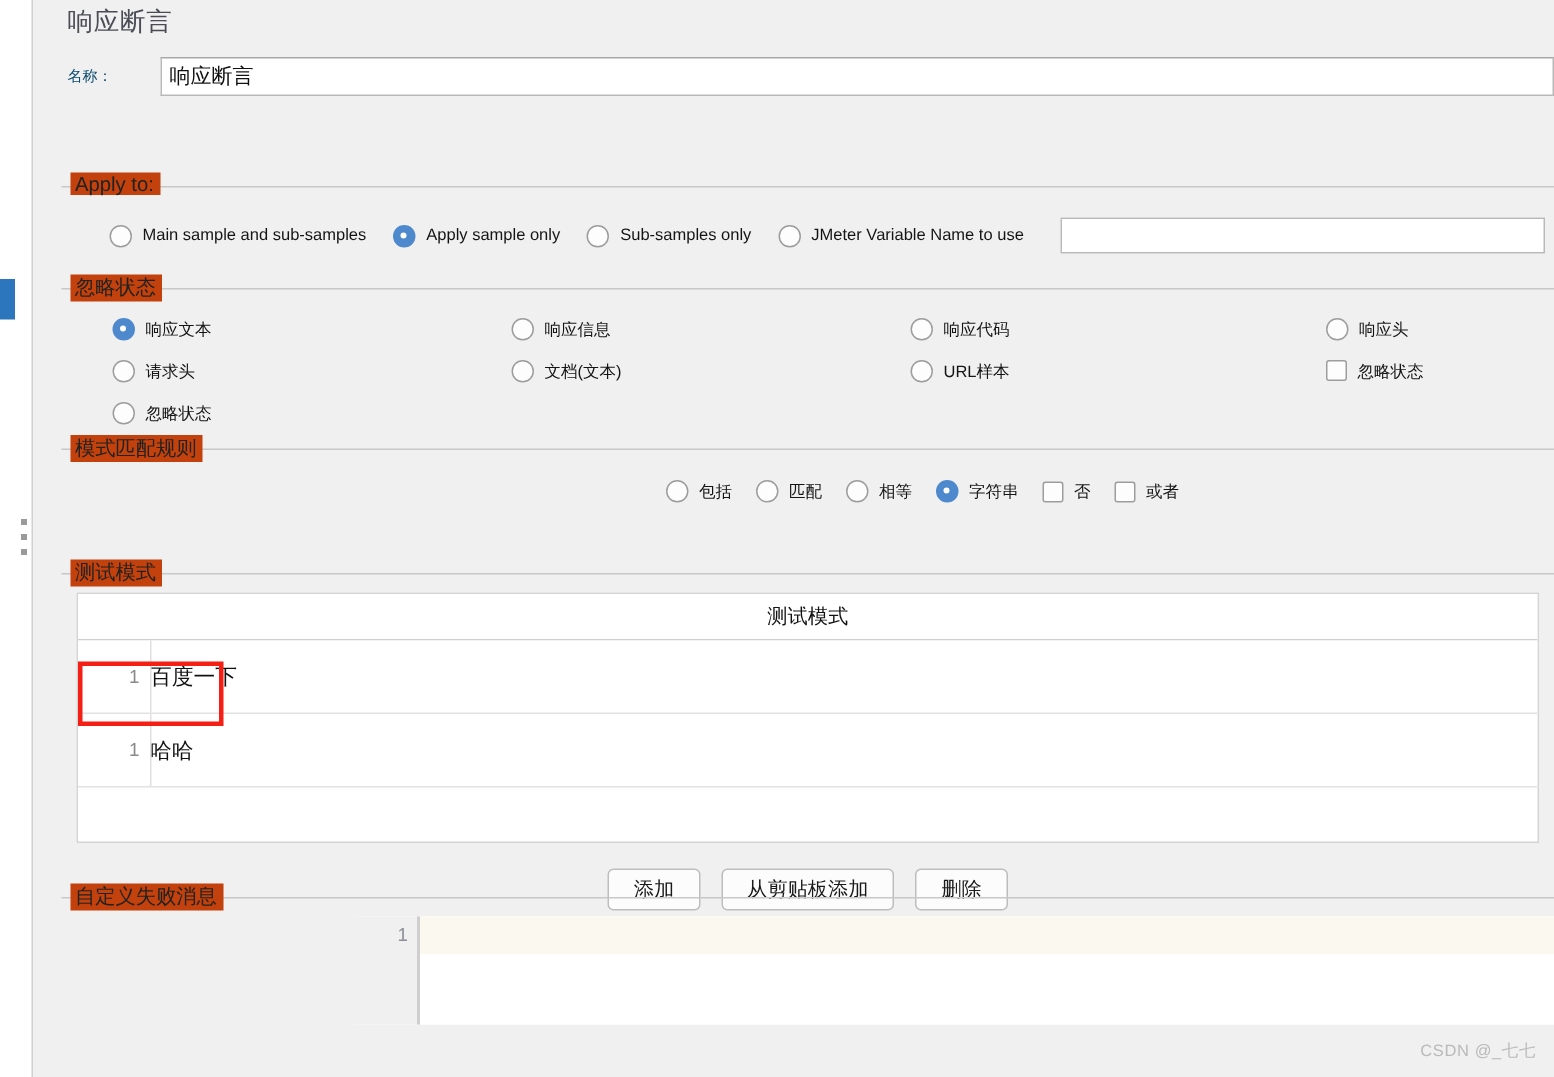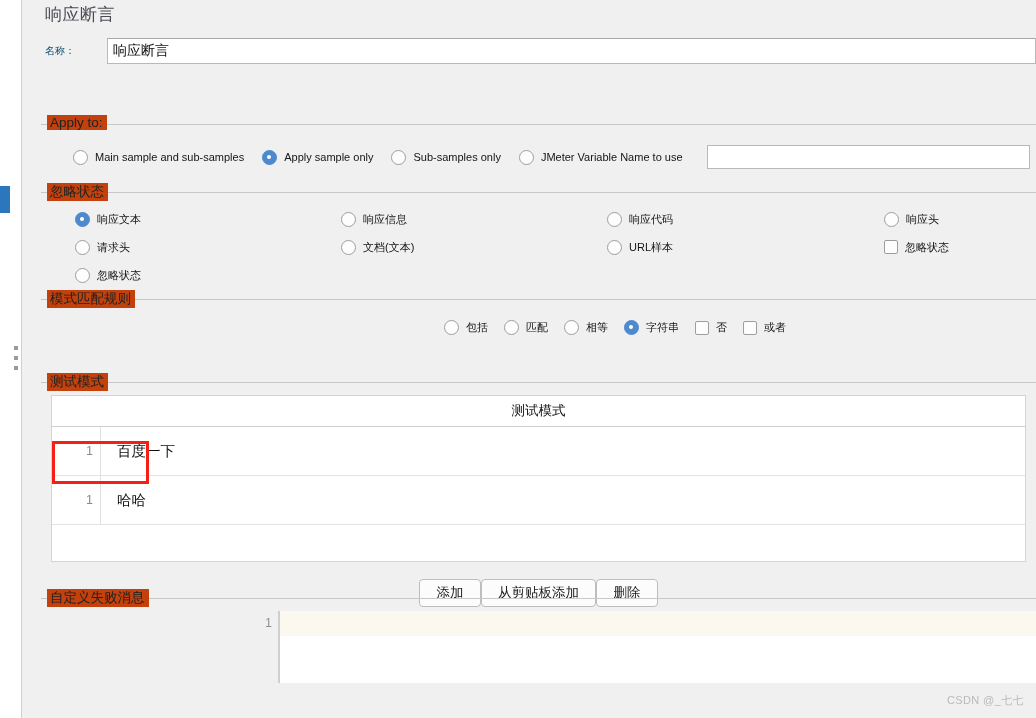--- a/index.html
+++ b/index.html
@@ -263,41 +263,41 @@
     flex: none;
   }
   .row-sep {
     position: absolute;
     left: 48px;
     top: 0; bottom: 0;
     width: 1px;
     background: #e0e0e0;
   }
   .row-val {
-    padding-left: 17px;
     font-size: 14.5px;
     color: #111;
   }
   .highlight-box {
     position: absolute;
     left: 0px;
     top: 45px;
     width: 97px;
     height: 43px;
     border: 3px solid #f41f15;
     box-sizing: border-box;
     pointer-events: none;
     z-index: 5;
   }
   .btn-row {
     position: absolute;
     top: 196px;
     left: 0; right: 0;
     display: flex;
     justify-content: center;
+    gap: 14px;
   }
   .btn {
     height: 28px;
     min-width: 62px;
     padding: 0 16px;
     box-sizing: border-box;
     background: #fcfcfc;
     border: 1px solid #bdbdbd;
     border-radius: 4px;
     font-family: inherit;

